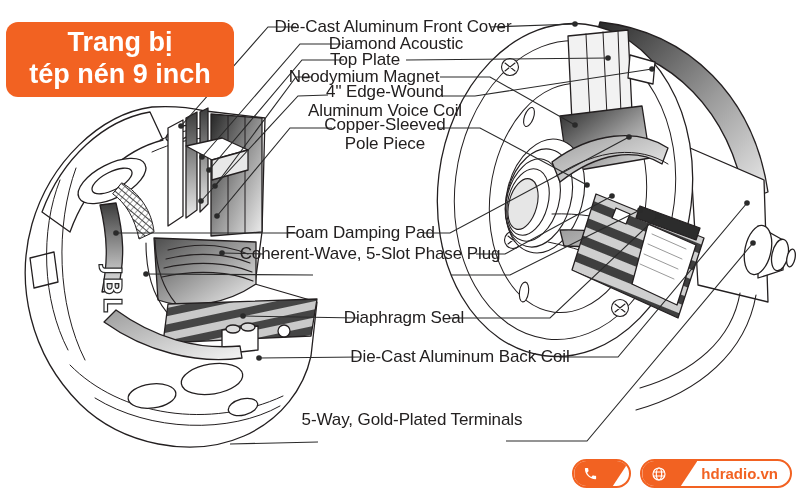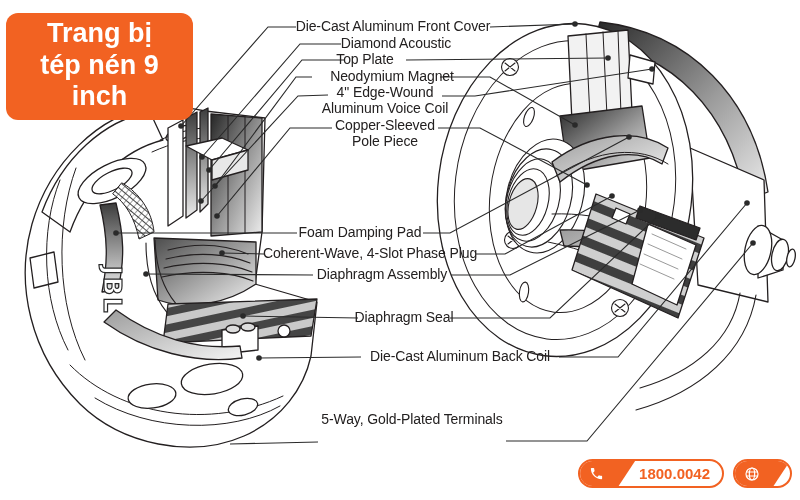--- a/index.html
+++ b/index.html
@@ -2,25 +2,25 @@
 <html><head>
 <meta charset="utf-8">
 <style>
   html,body{margin:0;padding:0;}
   body{width:800px;height:500px;position:relative;background:#ffffff;overflow:hidden;
        font-family:"Liberation Sans", sans-serif;}
   #stage{position:absolute;inset:0;width:800px;height:500px;}
   svg#art{position:absolute;left:0;top:0;}
 
   
-  .lbl{position:absolute;transform:translate(-50%,-50%);font-size:14px;line-height:1.12;
+  .lbl{position:absolute;transform:translate(-50%,-50%);font-size:17px;line-height:1.12;
        color:#232020;white-space:pre-line;text-align:center;letter-spacing:-0.1px;}
 
   
-  #banner{position:absolute;left:6px;top:13px;width:187px;box-sizing:border-box;
+  #banner{position:absolute;left:6px;top:22px;width:228px;box-sizing:border-box;
           background:#f26222;color:#fff;border-radius:12px;padding:5px 8px 7px;
           font-weight:bold;font-size:27px;line-height:1.17;text-align:center;}
 
   
   #badges{position:absolute;right:8px;bottom:12px;display:flex;gap:9px;}
   .badge{display:flex;align-items:stretch;height:25px;border:2px solid #f26222;
          border-radius:15px;background:#fff;overflow:hidden;}
   .badge-head{width:46px;background:#f26222;display:flex;align-items:center;
               justify-content:flex-start;padding-left:9px;
               clip-path:polygon(0 0,100% 0,70% 100%,0 100%);}
@@ -212,52 +212,51 @@
         <circle cx="658" cy="216" r="2.8"></circle>
     <circle cx="259" cy="358" r="2.8"></circle>
         <circle cx="747" cy="203" r="2.8"></circle>
     <circle cx="753" cy="243" r="2.8"></circle>
   </g>
 </svg>
 
 <div class="lbl" style="left:393px;top:27px">Die-Cast Aluminum Front Cover</div>
 <div class="lbl" style="left:396px;top:44px">Diamond Acoustic</div>
 <div class="lbl" style="left:365px;top:60px">Top Plate</div>
-<div class="lbl" style="left:392px;top:77px">Neodymium Magnet</div>
+<div class="lbl" style="left:364px;top:77px">Neodymium Magnet</div>
 <div class="lbl" style="left:385px;top:101px">4" Edge-Wound
 Aluminum Voice Coil</div>
 <div class="lbl" style="left:385px;top:134px">Copper-Sleeved
 Pole Piece</div>
 <div class="lbl" style="left:360px;top:233px">Foam Damping Pad</div>
-<div class="lbl" style="left:370px;top:254px">Coherent-Wave, 4-Slot Phase Plug</div>
-<div class="lbl" style="left:382px;top:275px">Diaphragm Assembly</div>
+<div class="lbl" style="left:370px;top:254px">Coherent-Wave, 5-Slot Phase Plug</div>
 <div class="lbl" style="left:404px;top:318px">Diaphragm Seal</div>
 <div class="lbl" style="left:460px;top:357px">Die-Cast Aluminum Back Coil</div>
 <div class="lbl" style="left:412px;top:420px">5-Way, Gold-Plated Terminals</div>
 
 <div id="banner">
   <div>Trang bị</div>
   <div>tép nén 9 inch</div>
 </div>
 
 <div id="badges">
   <div class="badge">
     <div class="badge-head">
       <svg width="15" height="15" viewBox="0 0 24 24">
         <path fill="#ffffff" d="M6.6 10.8c1.5 2.9 3.8 5.2 6.7 6.7l2.2-2.2c.3-.3.7-.4 1-.2 1.1.4 2.3.6 3.5.6.6 0 1 .4 1 1V20c0 .6-.4 1-1 1C10.6 21 3 13.4 3 4c0-.6.4-1 1-1h3.3c.6 0 1 .4 1 1 0 1.2.2 2.4.6 3.5.1.3 0 .7-.2 1L6.6 10.8z"></path>
       </svg>
     </div>
-    <span class="badge-text">1800.0042</span>
   </div>
   <div class="badge">
     <div class="badge-head">
       <svg width="16" height="16" viewBox="0 0 24 24">
         <g stroke="#ffffff" stroke-width="1.8" fill="none">
           <circle cx="12" cy="12" r="9"></circle>
           <ellipse cx="12" cy="12" rx="4" ry="9"></ellipse>
           <path d="M3.5 9h17 M3.5 15h17"></path>
         </g>
       </svg>
     </div>
+    <span class="badge-text">hdradio.vn</span>
   </div>
 </div>
 
 </div>
 
 </body></html>

